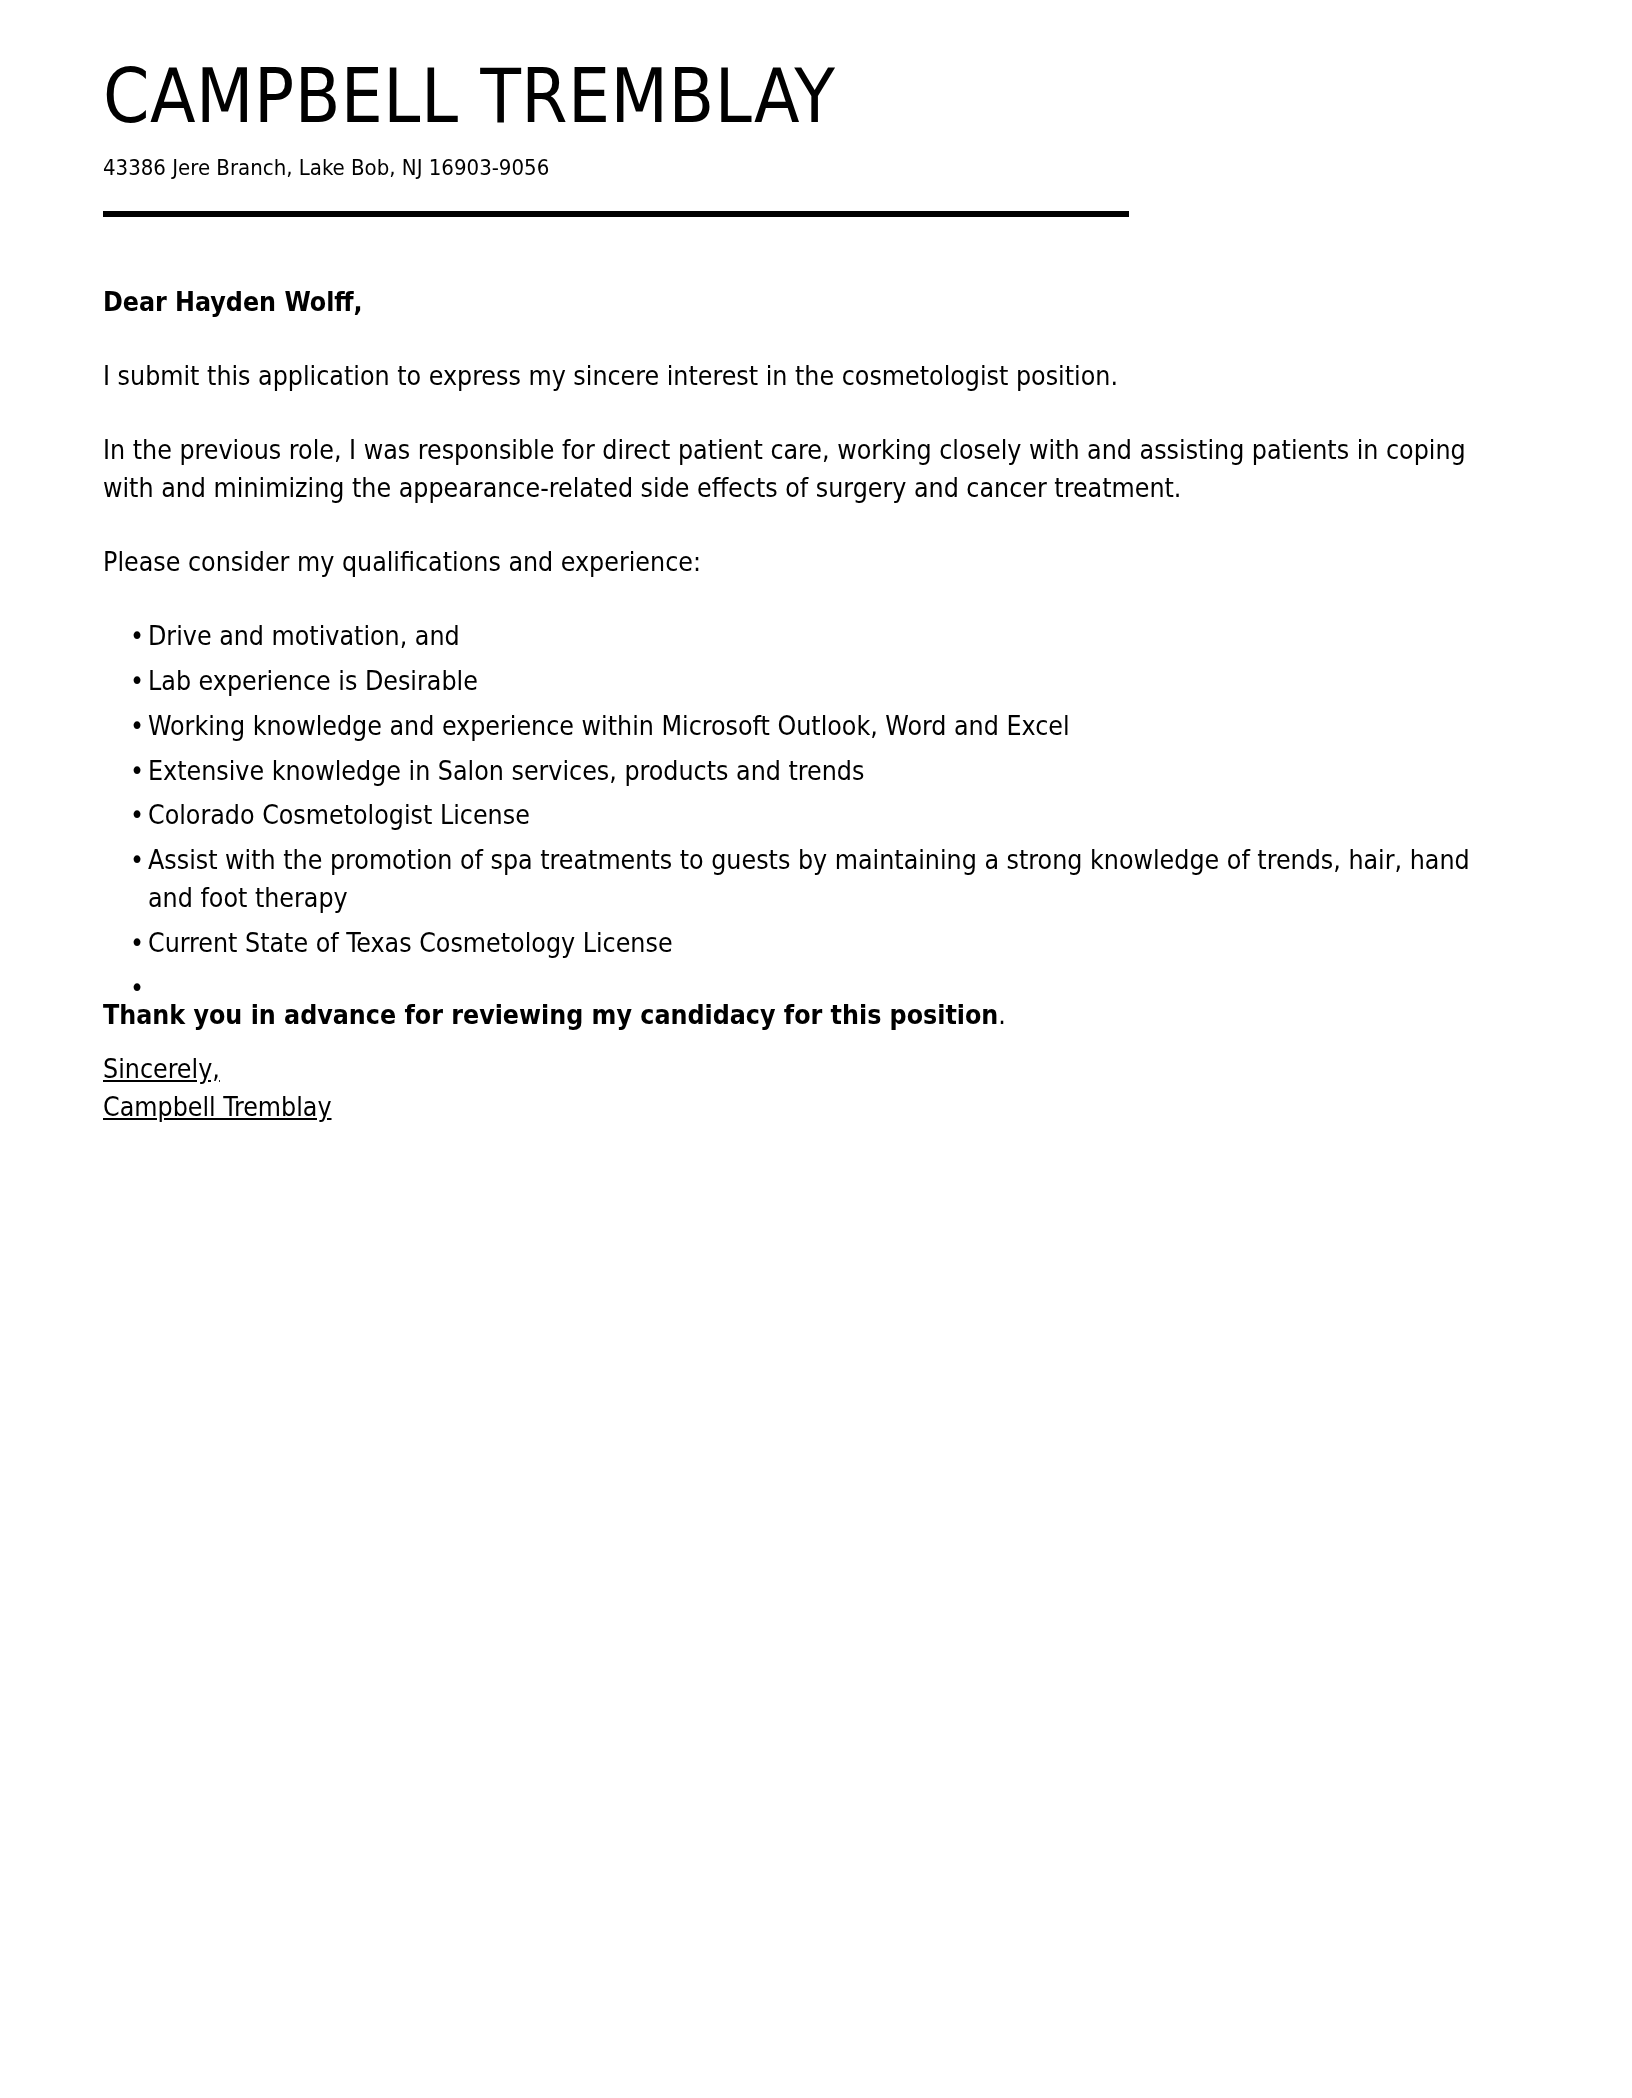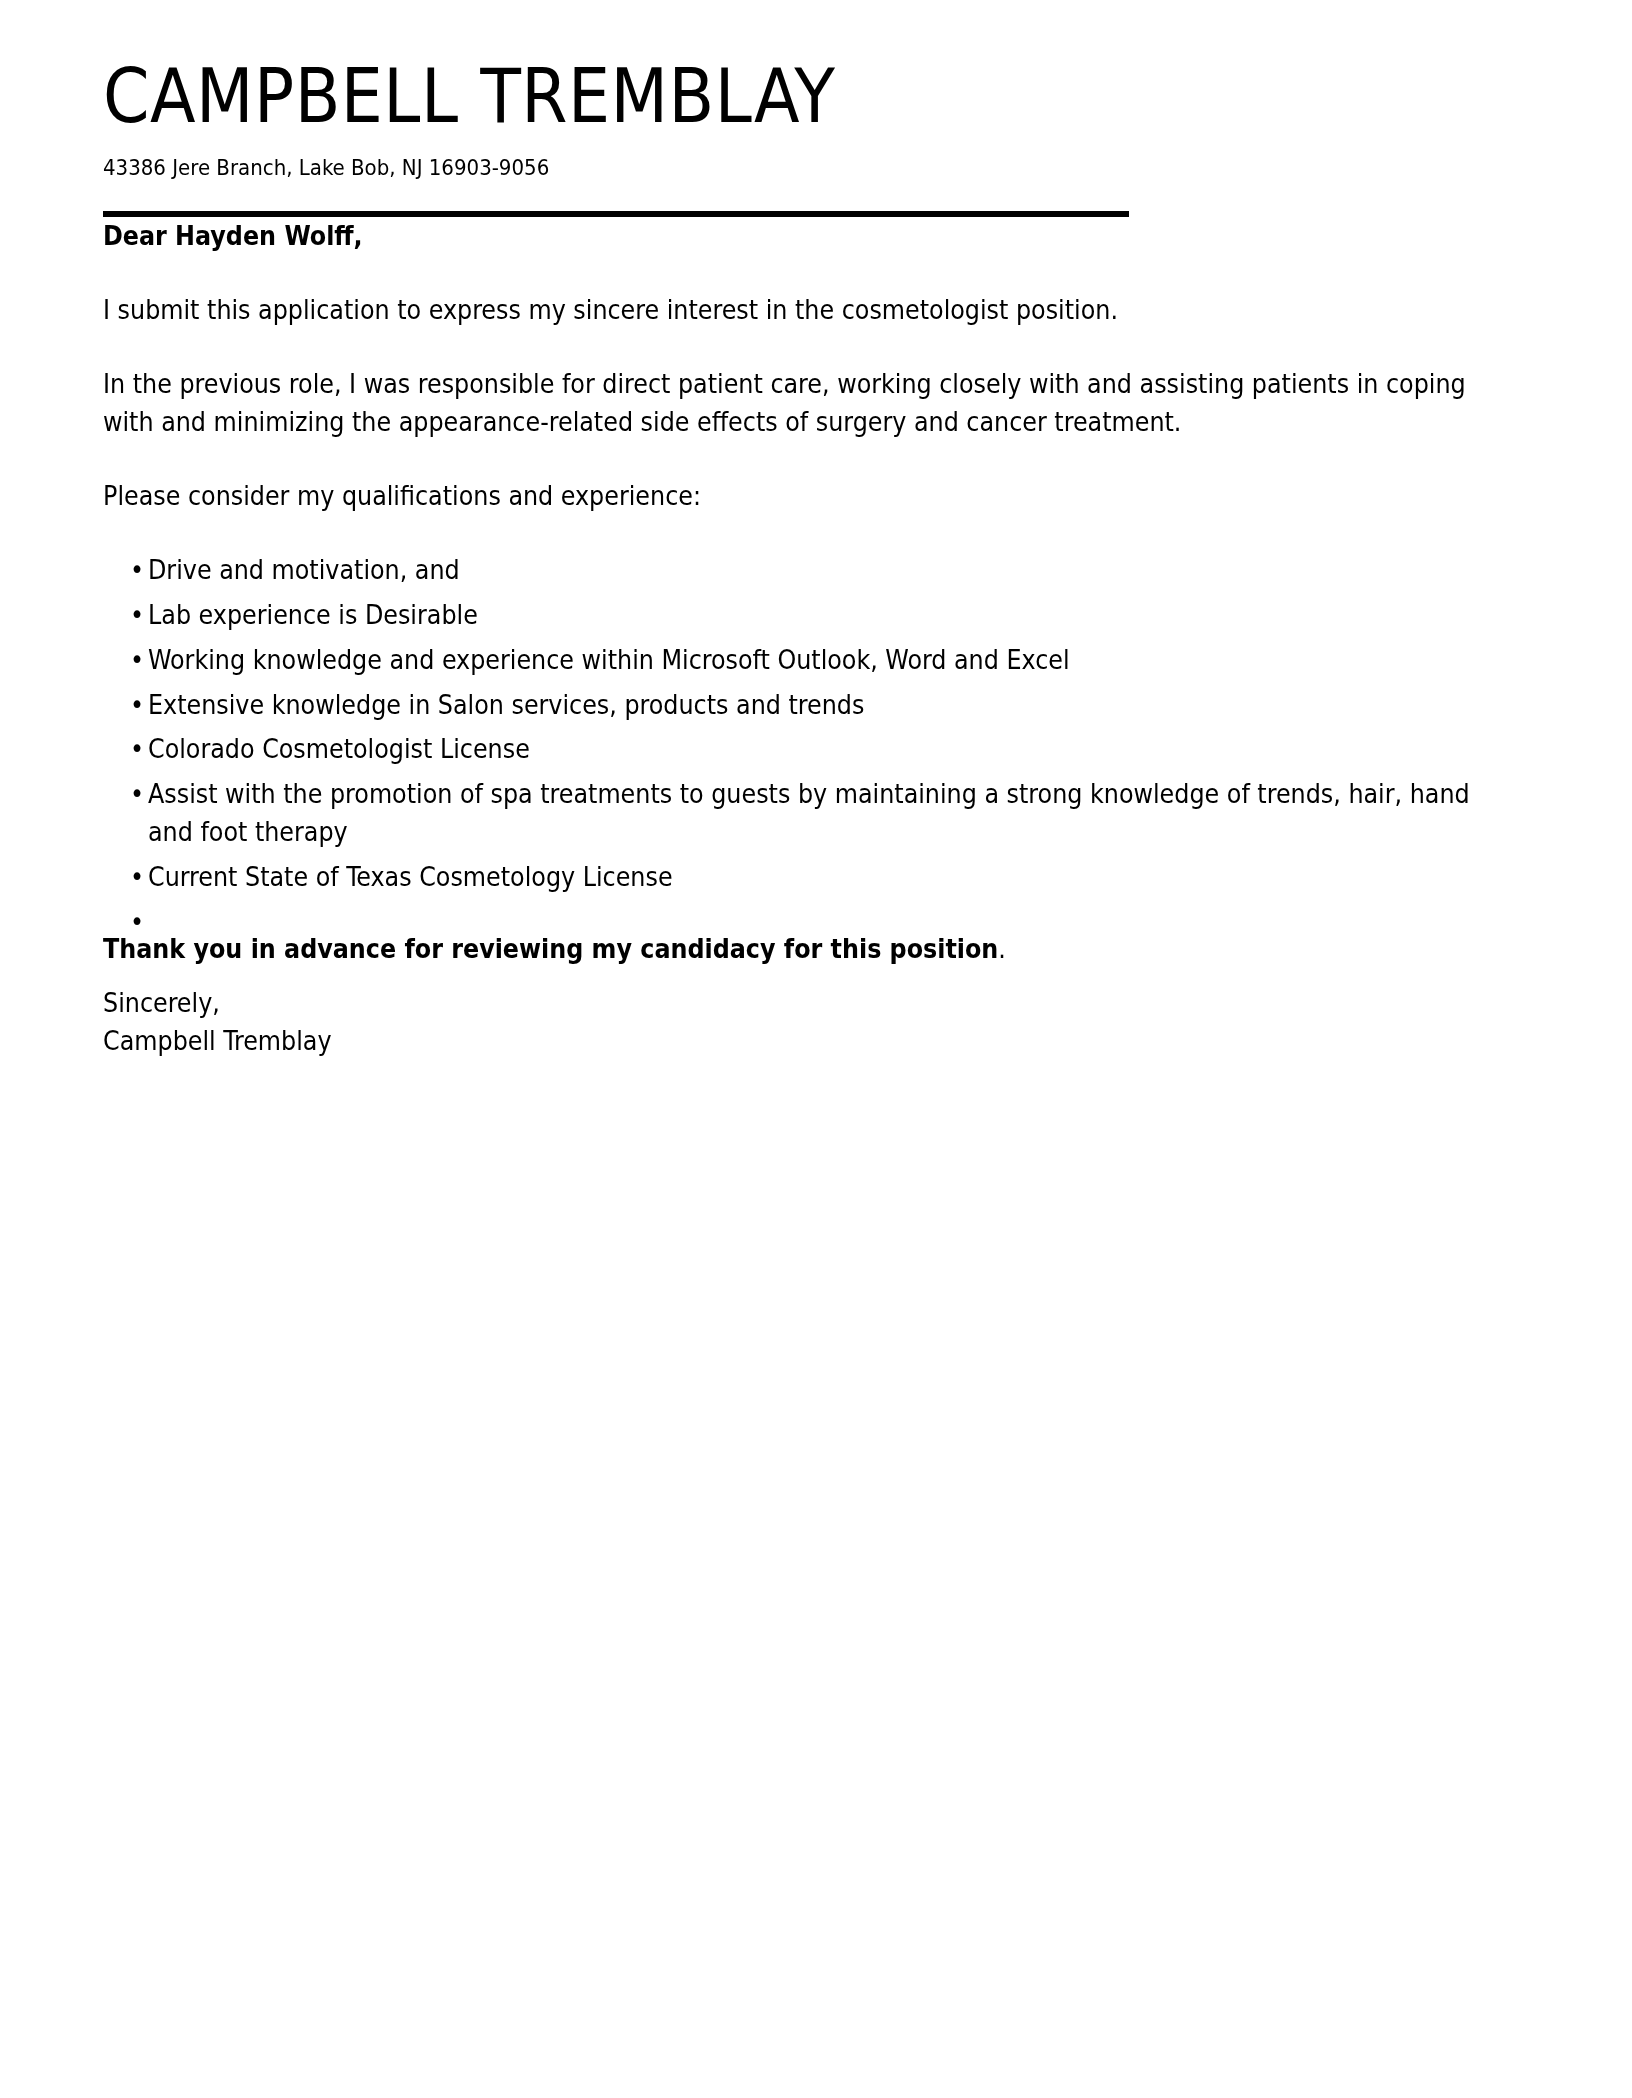--- a/index.html
+++ b/index.html
@@ -58,20 +58,21 @@
     margin-top: 30px;
     width: 1026px;
     height: 6px;
     background: #000000;
     font-size: 0;
     line-height: 0;
   }
 
   
   .body-wrap {
+    padding-top: 66px;
     font-size: 26.5px;
     line-height: 1.43;
   }
 
   .salutation {
     font-weight: 700;
     margin: 0 0 36px 0;
   }
 
   .para {
@@ -106,20 +107,21 @@
   .closing-bold .period {
     font-weight: 400;
   }
 
   .signoff {
     margin: 0;
     font-weight: 400;
   }
   .signoff .line {
     display: block;
+    text-decoration: underline;
   }
 </style>
 </head>
 <body>
 
 <div class="page">
   <div class="letter">
 
     <div class="header">
       <h1 class="name-title">CAMPBELL TREMBLAY</h1>

